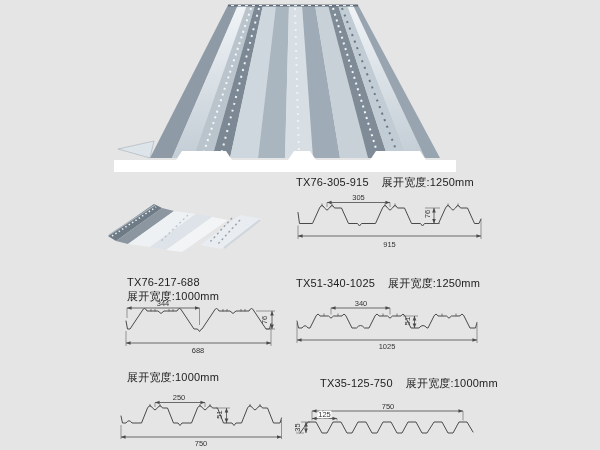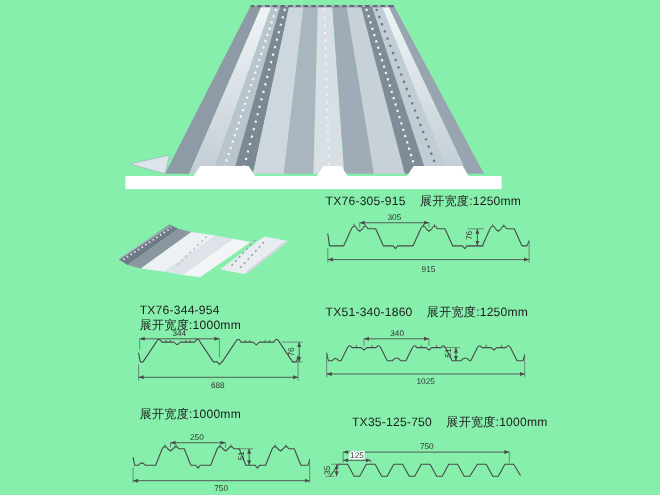--- a/index.html
+++ b/index.html
@@ -1,16 +1,16 @@
 <!DOCTYPE html>
 <html><head>
 <meta charset="utf-8">
 <style>
   html,body{margin:0;padding:0;background:#fff;}
-  #canvas{position:relative;width:600px;height:450px;background:#86efac;overflow:hidden;
+  #canvas{position:relative;width:600px;height:450px;background:#e5e5e5;overflow:hidden;
           font-family:"Liberation Sans",sans-serif;color:#1c1c1c;}
   .abs{position:absolute;}
   .dtitle{font-size:11px;letter-spacing:.2px;color:#1c1c1c;white-space:nowrap;}
   .dtitle .gap{margin-left:13px;}
   .dtitle.stacked span{display:block;line-height:14px;margin-left:0;}
   svg text{font-family:"Liberation Sans",sans-serif;}
   .dimnum{font-size:7.5px;fill:#333;text-anchor:middle;}
   .dimnum.halo{stroke:#fff;stroke-width:2.5px;paint-order:stroke;}
   .prof{fill:none;stroke:#4a4a4a;stroke-width:1;stroke-linejoin:round;stroke-linecap:round;}
   .dim{fill:none;stroke:#4a4a4a;stroke-width:.8;}
@@ -93,39 +93,39 @@
     <path class="ext" d="M37,10.5 L37,15 M100,10.5 L100,15 M135,16 L150,16 M135,31.5 L150,31.5 M8,33.5 L8,47 M191,27.5 L191,47"></path>
     <line class="dim" x1="37" y1="10.5" x2="100" y2="10.5" marker-start="url(#arr)" marker-end="url(#arr)"></line>
     <line class="dim" x1="144" y1="16" x2="144" y2="31.5" marker-start="url(#arr)" marker-end="url(#arr)"></line>
     <line class="dim" x1="8" y1="44" x2="191" y2="44" marker-start="url(#arr)" marker-end="url(#arr)"></line>
     <text class="dimnum" x="68.5" y="8">305</text>
     <text class="dimnum" transform="rotate(-90 139.5 22)" x="139.5" y="22">76</text>
     <text class="dimnum" x="99.5" y="55">915</text>
   </svg>
 
   <div class="dtitle stacked abs" style="left:127px;top:275px;">
-    <span>TX76-344-954</span>
+    <span>TX76-217-688</span>
       <span>展开宽度:1000mm</span>
   </div>
   <svg class="abs" style="left:106px;top:296px;" width="185" height="62" viewBox="0 0 185 62">
     <path class="prof" d="M20,25 L21.5,33 L24,33 L36,15 q2.5,-5 5,0 L52,15 l3,2.5 l3,-2.5 L71,15 q2.5,-5 5,0 L88,33
          L91.5,33 l2,2.5 l2,-2.5 L96,33 L108,15 q2.5,-5 5,0 L124,15 l3,2.5 l3,-2.5 L143,15 q2.5,-5 5,0 L160,33
          L163.5,33 l1.5,-5.5"></path>
     <path class="tick" d="M45,13 l0,2.5 M49,13 l0,2.5 M63,13 l0,2.5 M67,13 l0,2.5 M117,13 l0,2.5 M121,13 l0,2.5 M135,13 l0,2.5 M139,13 l0,2.5"></path>
     <path class="ext" d="M21,12 L21,22 M93.5,12 L93.5,29 M150,15 L169,15 M160,33 L169,33 M20,35 L20,50 M165,29 L165,50"></path>
     <line class="dim" x1="21" y1="12" x2="93.5" y2="12" marker-start="url(#arr)" marker-end="url(#arr)"></line>
     <line class="dim" x1="166" y1="15" x2="166" y2="33" marker-start="url(#arr)" marker-end="url(#arr)"></line>
     <line class="dim" x1="20" y1="47" x2="165" y2="47" marker-start="url(#arr)" marker-end="url(#arr)"></line>
     <text class="dimnum" x="57" y="9.5">344</text>
     <text class="dimnum" transform="rotate(-90 161 24)" x="161" y="24">76</text>
     <text class="dimnum" x="92" y="56.5">688</text>
   </svg>
 
   <div class="dtitle abs" style="left:296px;top:276px;">
-    <span>TX51-340-1860</span><span class="gap">展开宽度:1250mm</span>
+    <span>TX51-340-1025</span><span class="gap">展开宽度:1250mm</span>
   </div>
   <svg class="abs" style="left:288px;top:293px;" width="200" height="62" viewBox="0 0 200 62">
     <path class="prof" d="M9,28 L10.5,35 L14,35 q3,-4.5 6,0 L22,35 L28,23 q2,-3.5 4,0 L40.5,23 l2.5,2.2 l2.5,-2.2 L54,23 q2,-3.5 4,0 L64,35
          L68.5,35 q4,-5 8,0 L81,35 L87,23 q2,-3.5 4,0 L99.5,23 l2.5,2.2 l2.5,-2.2 L113,23 q2,-3.5 4,0 L123,35
          L131,35 q4,-5 8,0 L140,35 L146,23 q2,-3.5 4,0 L158.5,23 l2.5,2.2 l2.5,-2.2 L172,23 q2,-3.5 4,0 L182,35
          L187.5,35 l1.5,-5.5"></path>
     <path class="tick" d="M36,20.5 l0,2.5 M50,20.5 l0,2.5 M95,20.5 l0,2.5 M109,20.5 l0,2.5 M154,20.5 l0,2.5 M168,20.5 l0,2.5"></path>
     <path class="ext" d="M43,15 L43,21.5 M102,15 L102,21.5 M115,23 L130,23 M9,30 L9,50 M189,31 L189,50"></path>
     <line class="dim" x1="43" y1="15" x2="102" y2="15" marker-start="url(#arr)" marker-end="url(#arr)"></line>
     <line class="dim" x1="126.5" y1="23" x2="126.5" y2="35" marker-start="url(#arr)" marker-end="url(#arr)"></line>

